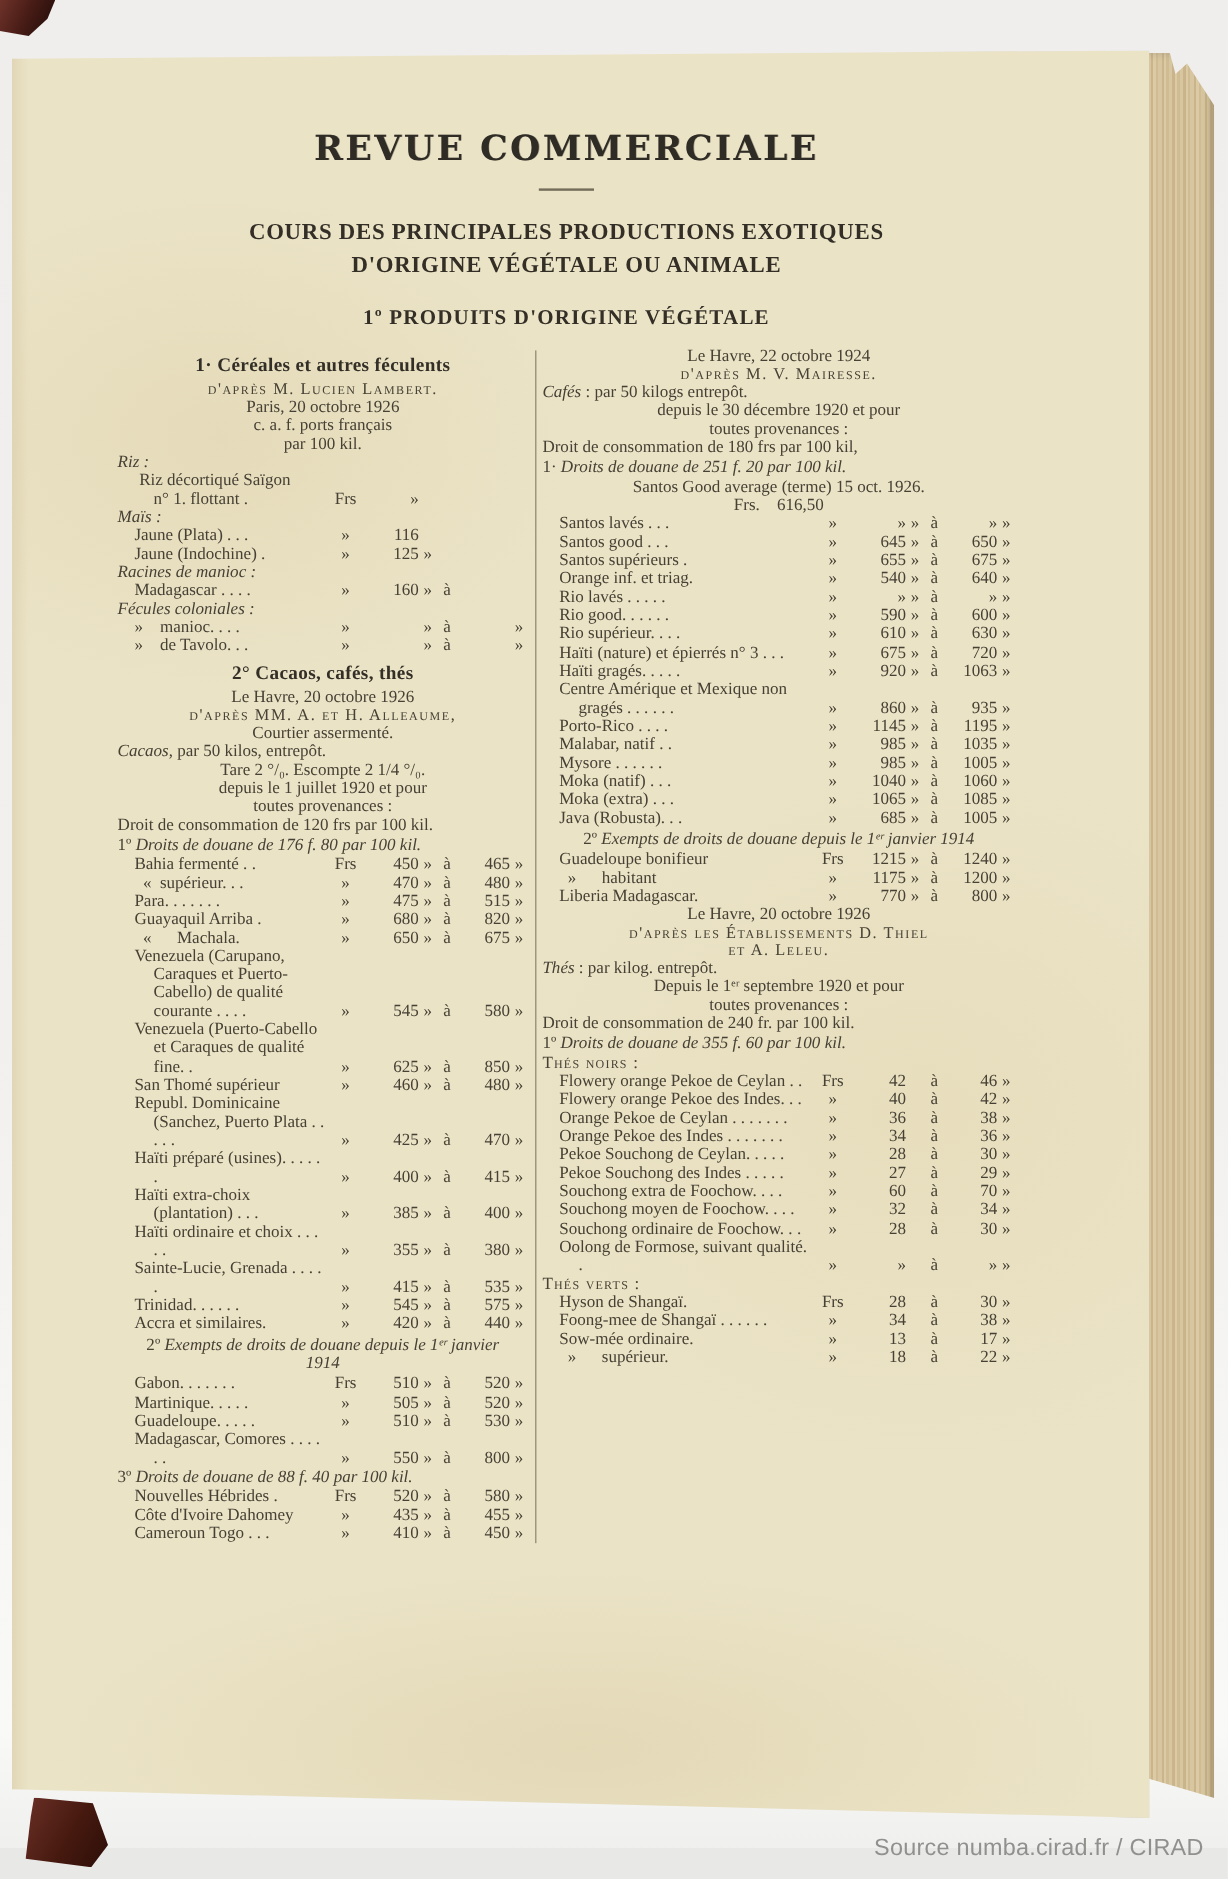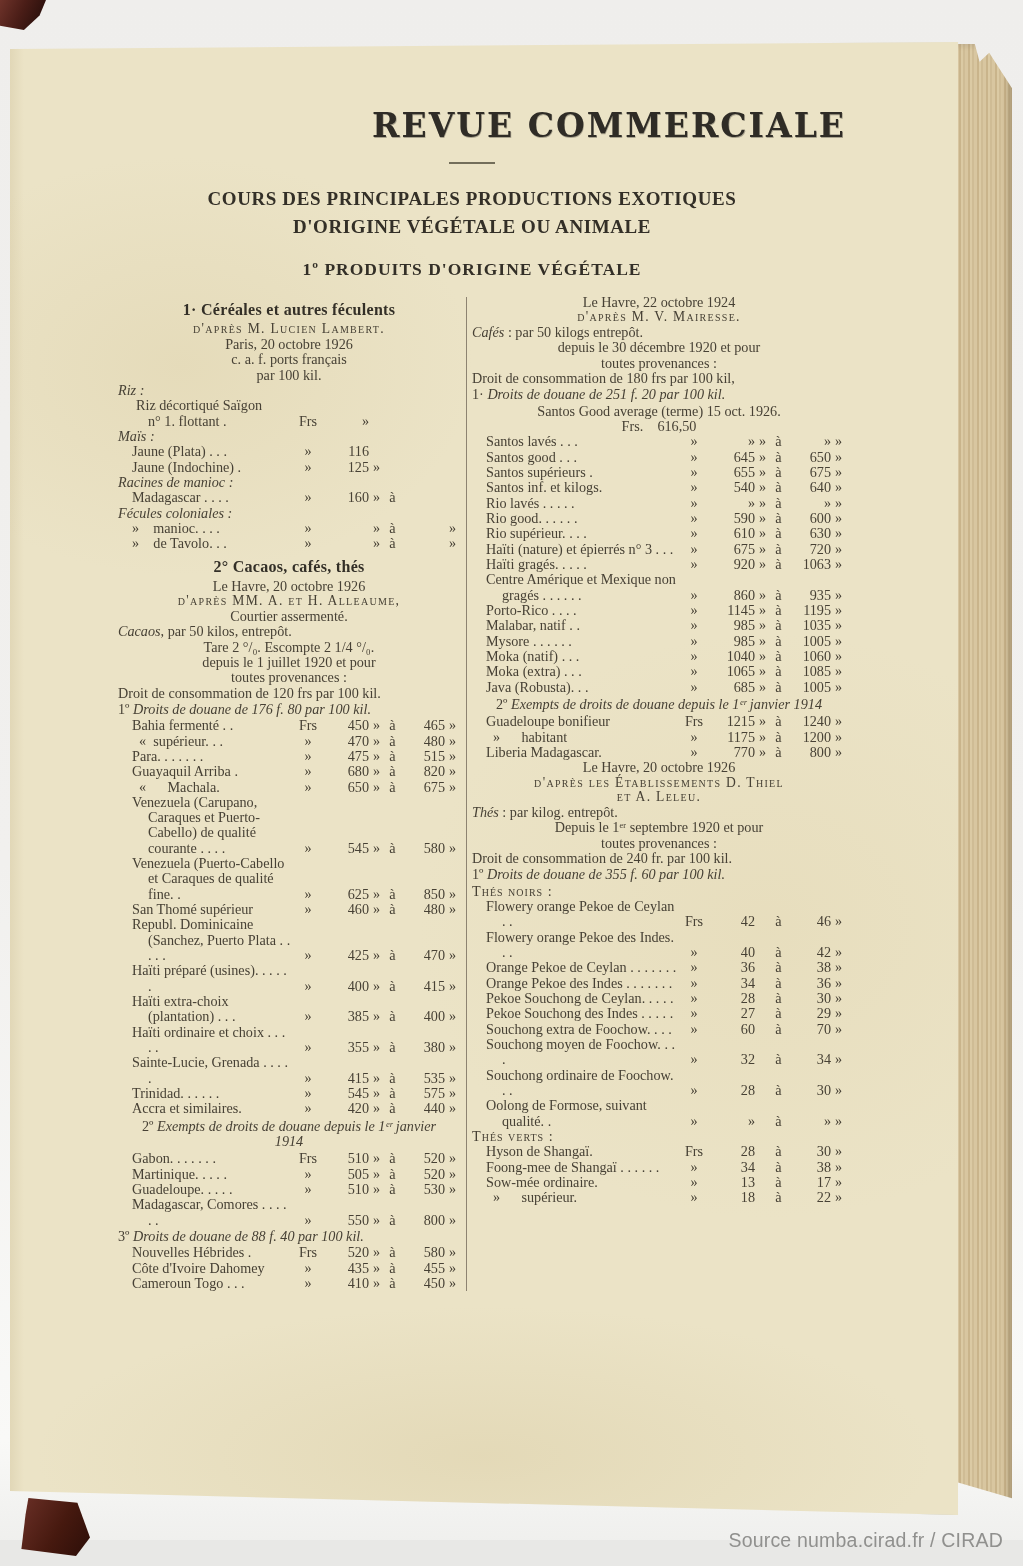--- a/index.html
+++ b/index.html
@@ -29,30 +29,30 @@
   .bind-bottom{position:absolute;left:20px;top:1498px;width:70px;height:58px;z-index:3;
     background:linear-gradient(120deg,#6b3027 0%,#46190f 55%,#2c0e08 100%);
     clip-path:polygon(12% 0,82% 8%,100% 68%,80% 100%,2% 88%,8% 28%);}
   
   .footer-strip{position:absolute;left:0;top:1540px;width:1023px;height:26px;background:#e8e8e6;z-index:1;}
   .source{position:absolute;right:20px;top:1529px;z-index:4;color:#90908e;
     font-family:"Liberation Sans","DejaVu Sans",sans-serif;font-size:19.5px;letter-spacing:.2px;}
 
   
   .content{position:absolute;left:88px;top:64px;width:748px;color:#474135;}
-  .title{font-family:"DejaVu Serif","Liberation Serif",serif;font-weight:bold;text-align:right;
-    font-size:33px;letter-spacing:2px;color:#2f2c26;text-shadow:.6px .6px 0 rgba(47,44,38,.35);}
+  .title{font-family:"DejaVu Serif","Liberation Serif",serif;font-weight:bold;text-align:center;
+    font-size:29px;letter-spacing:2px;color:#2f2c26;text-shadow:.6px .6px 0 rgba(47,44,38,.35);}
   .title-rule{width:46px;border-top:2px solid #55503f;margin:17px auto 0 auto;opacity:.8;}
   .subtitle{margin-top:21px;text-align:center;font-weight:bold;font-size:19px;line-height:1.45;
     letter-spacing:.6px;color:#332f27;}
   .section-head{margin-top:19px;text-align:center;font-weight:bold;font-size:17.5px;
     letter-spacing:1px;color:#332f27;}
 
   .cols{display:flex;margin-top:15px;font-size:14.2px;line-height:1.08;}
-  .col-l{width:342px;flex:0 0 342px;margin-left:20px;}
+  .col-l{width:342px;flex:0 0 342px;}
   .divider{width:1px;background:#8d8371;margin:2px 5px 0 6px;align-self:stretch;}
   .col-r{flex:1;min-width:0;}
 
   .blk{margin:0;}
   .blk.h{font-weight:bold;text-align:center;font-size:16px;margin:6px 0 4px;color:#332f27;letter-spacing:.3px;}
   .blk.c{text-align:center;}
   .blk.sc{text-align:center;font-variant:small-caps;letter-spacing:1.3px;font-size:13.6px;}
   .blk.scl{font-variant:small-caps;letter-spacing:1px;}
   .blk.cat{font-style:italic;}
   .blk.t{}
@@ -398,21 +398,21 @@
             <div class="row">
               <span class="rl">Santos supérieurs  .</span>
               <span class="cu">»</span>
               <span class="cv">655</span>
               <span class="cs">»</span>
               <span class="ca">à</span>
               <span class="cv">675</span>
               <span class="cs">»</span>
             </div>
             <div class="row">
-              <span class="rl">Santos inf. et kilogs.</span>
+              <span class="rl">Orange inf. et triag.</span>
               <span class="cu">»</span>
               <span class="cv">540</span>
               <span class="cs">»</span>
               <span class="ca">à</span>
               <span class="cv">640</span>
               <span class="cs">»</span>
             </div>
             <div class="row">
               <span class="rl">Rio lavés .  .  .  .  .</span>
               <span class="cu">»</span>

